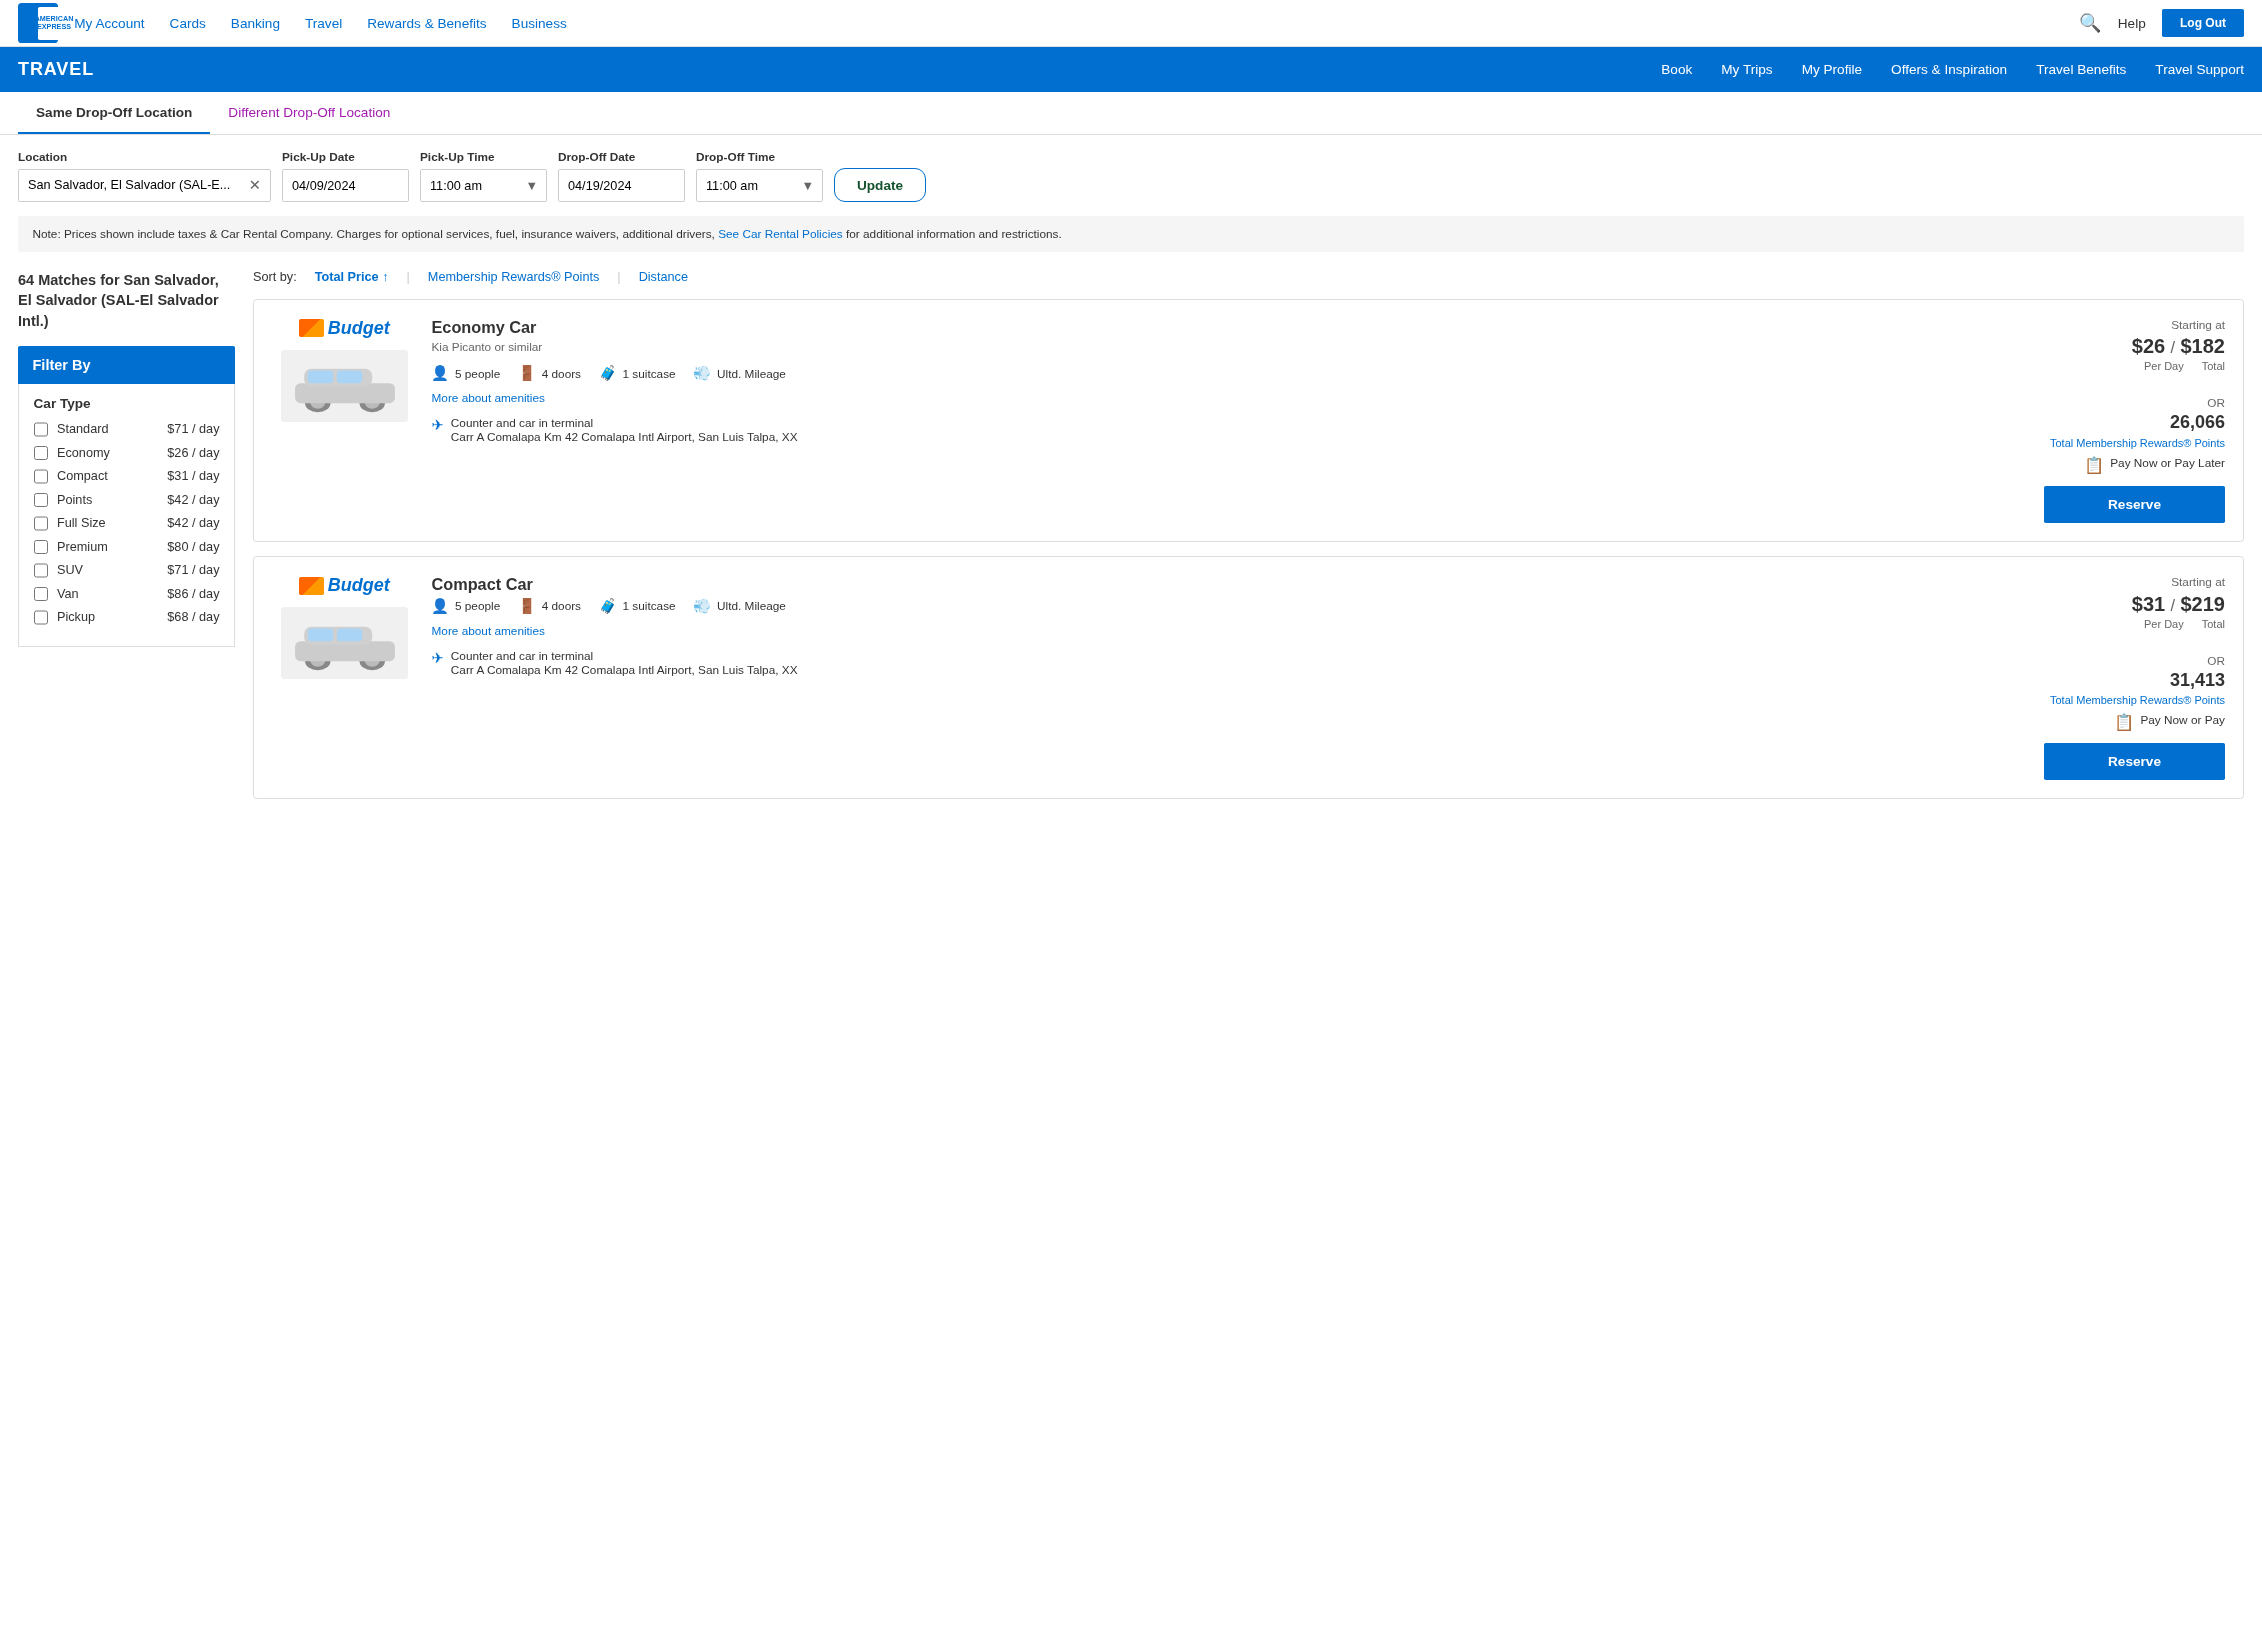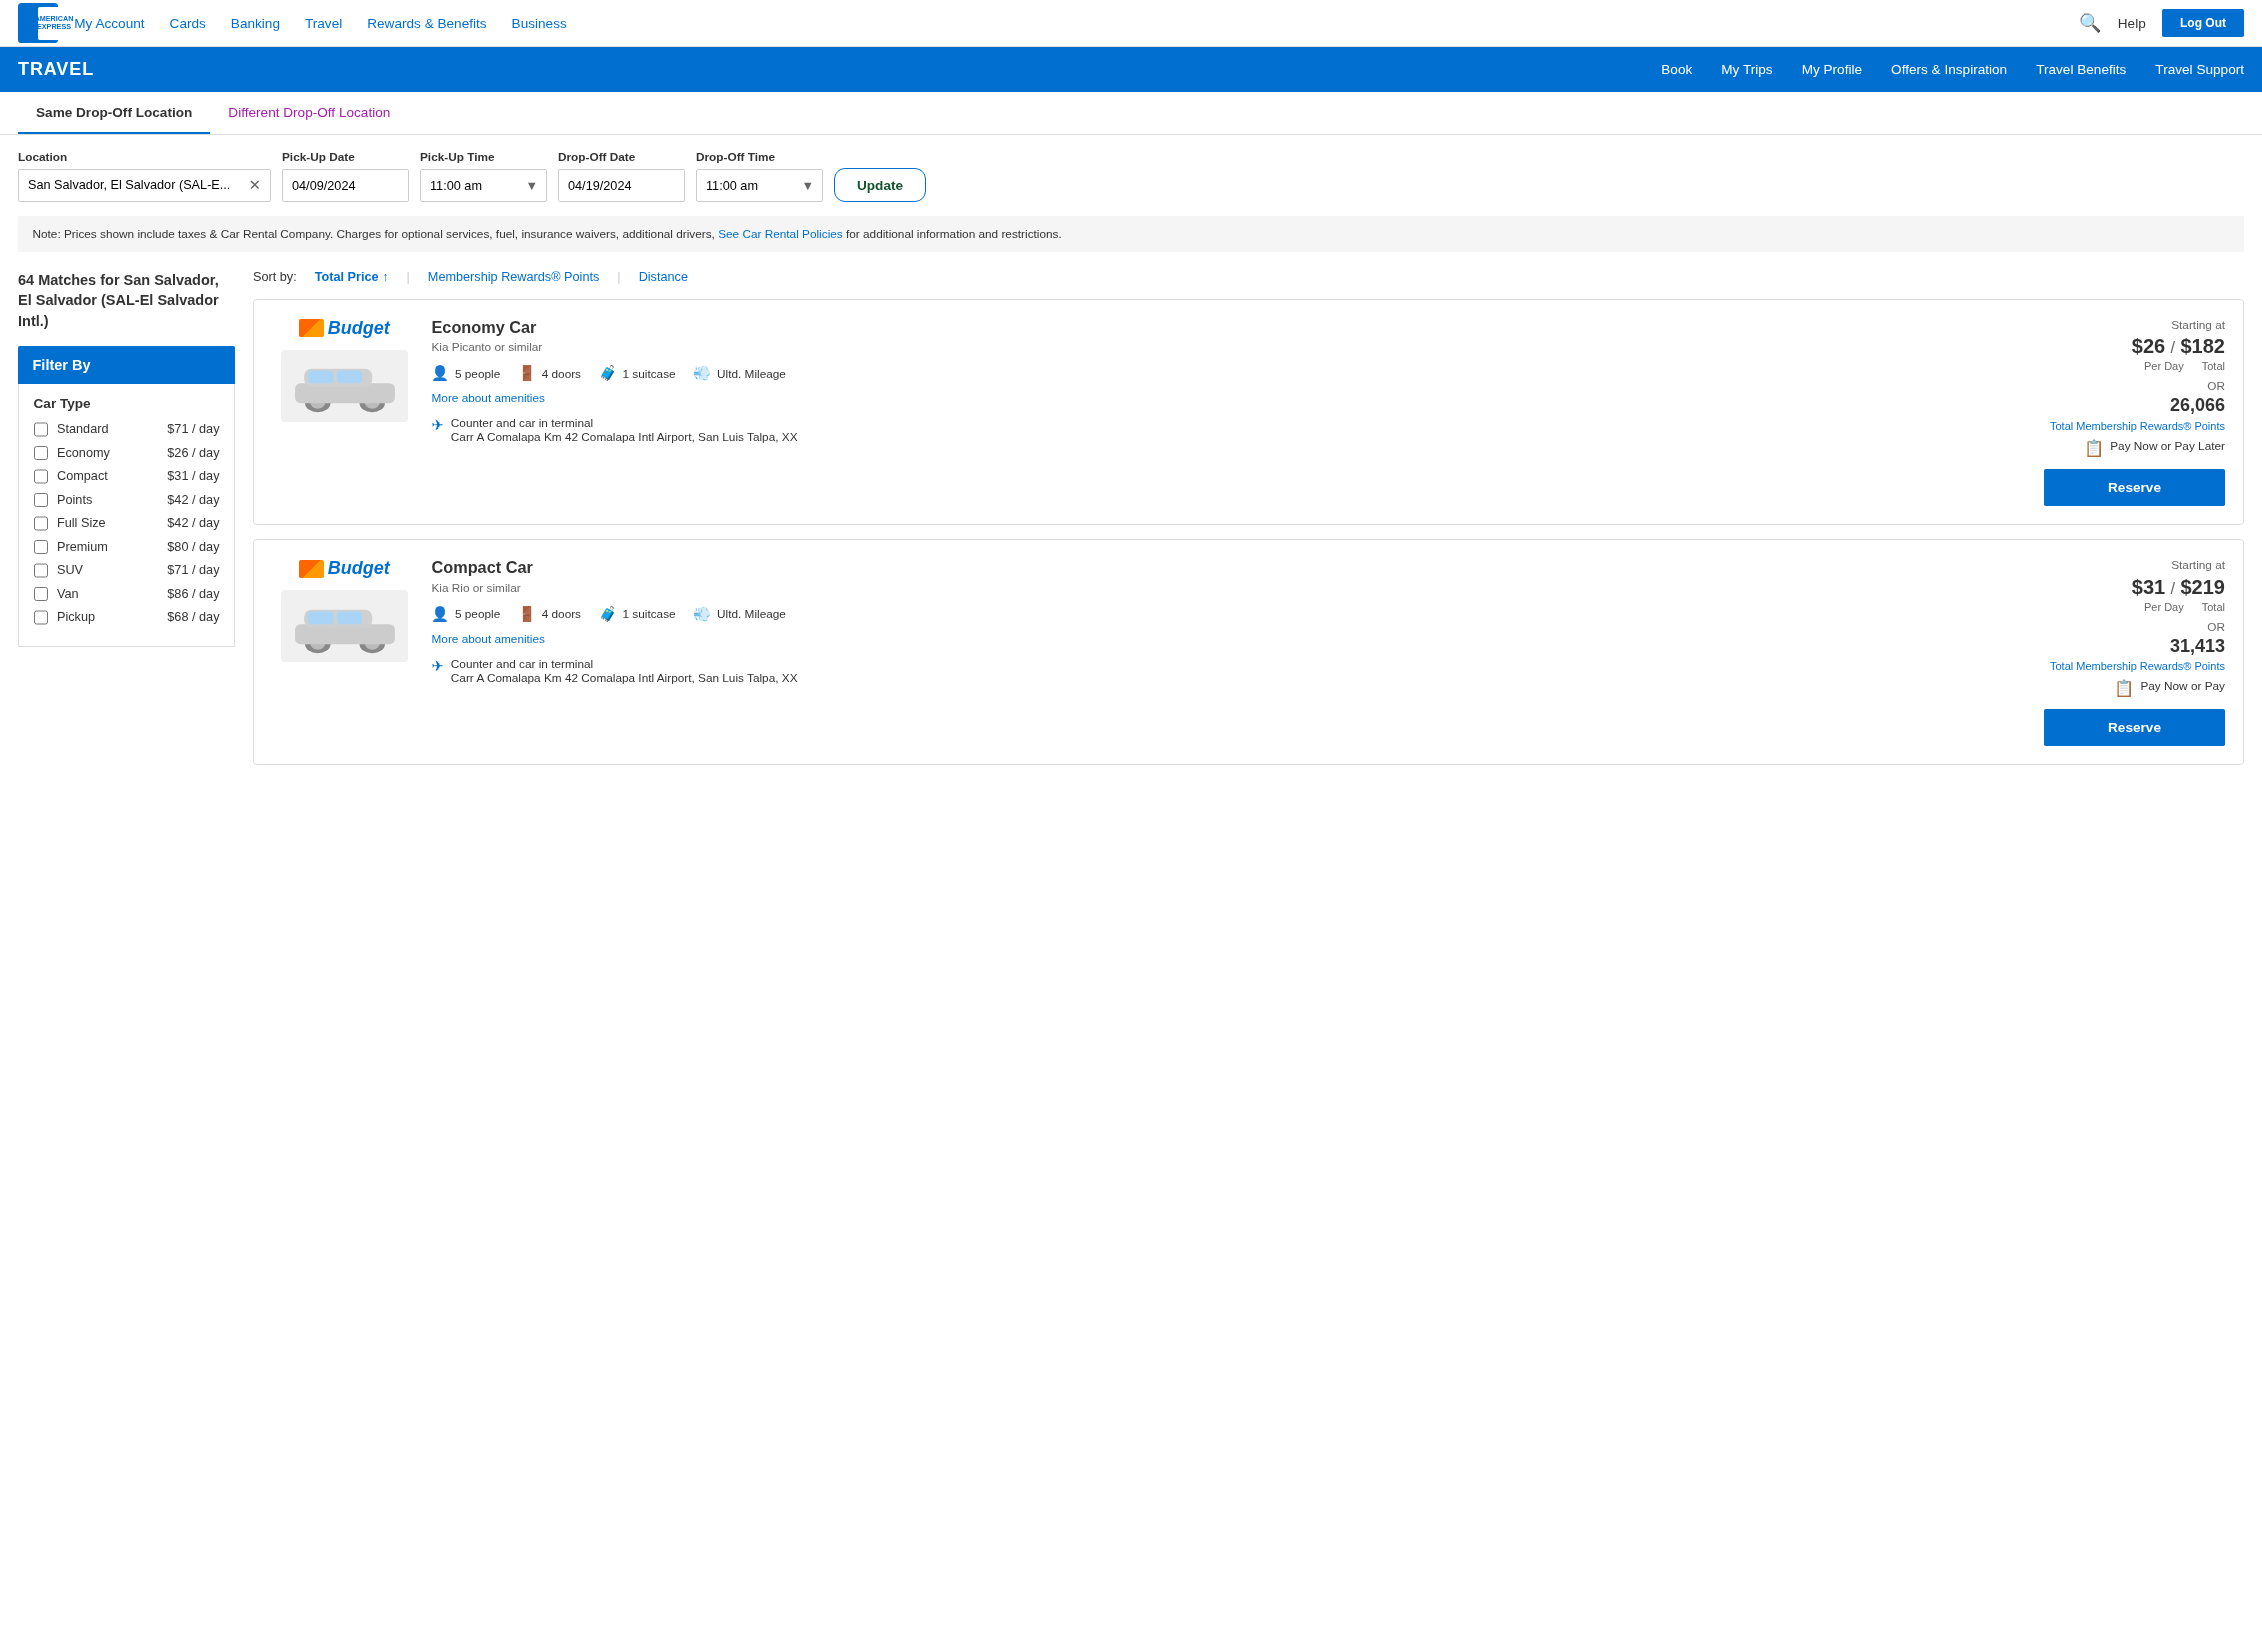--- a/index.html
+++ b/index.html
@@ -459,20 +459,21 @@
       gap: 18px;
       font-size: 11px;
       color: #666;
       margin-bottom: 7.2px;
     }
     .or-text {
       font-size: 11.8px;
       color: #666;
       text-align: right;
       margin-bottom: 1.8px;
+      margin-top: 17px;
     }
     .points-count {
       font-size: 18px;
       font-weight: 700;
       color: #333;
       text-align: right;
       margin-bottom: 3.6px;
     }
     .membership-link {
       color: #006fcf;
@@ -777,21 +778,20 @@
             <rect x="10" y="30" width="110" height="22" rx="6" fill="#ccc"></rect>
             <rect x="20" y="14" width="75" height="20" rx="8" fill="#d0d0d0"></rect>
             <rect x="24" y="16" width="28" height="14" rx="4" fill="#aad4f5"></rect>
             <rect x="56" y="16" width="28" height="14" rx="4" fill="#aad4f5"></rect>
           </svg>
         </div>
       </div>
 
       <div class="car-details">
         <div class="car-name">Compact Car</div>
-        <div class="car-model">Kia Rio or similar</div>
         <div class="car-features">
           <div class="car-feature">
             <span class="feature-icon">👤</span>
             <span>5 people</span>
           </div>
           <div class="car-feature">
             <span class="feature-icon">🚪</span>
             <span>4 doors</span>
           </div>
           <div class="car-feature">

